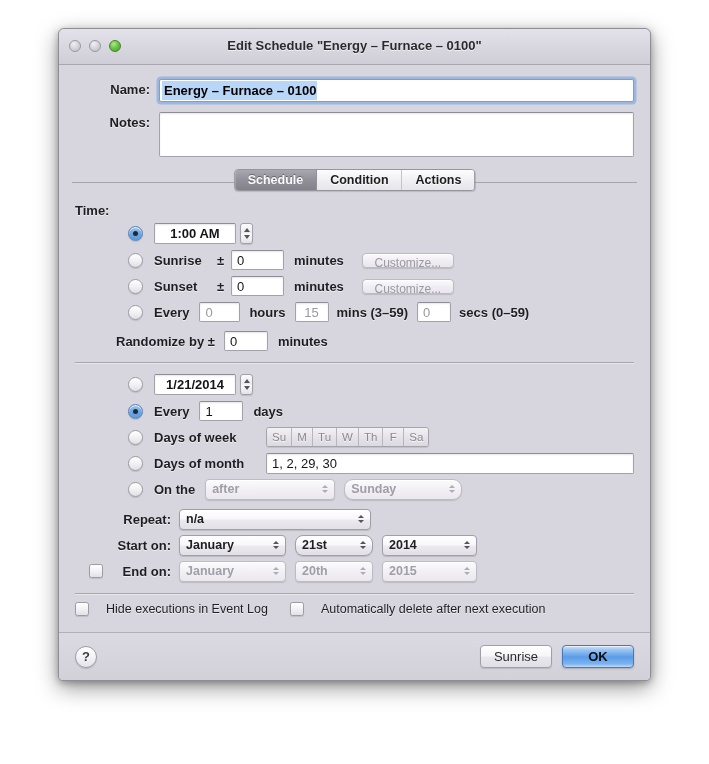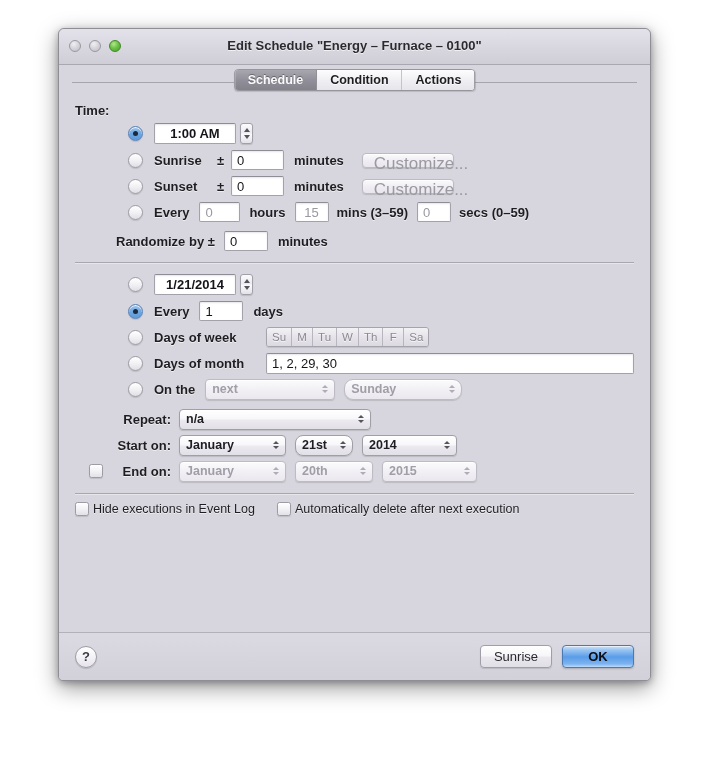--- a/index.html
+++ b/index.html
@@ -215,21 +215,21 @@
   }
   .stepper i.dn {
     border-left: 3.5px solid transparent; border-right: 3.5px solid transparent;
     border-top: 4px solid #55535b;
   }
 
   
   .btn {
     height: 15px;
     padding: 0 11px;
-    font-size: 17px;
+    font-size: 12px;
     line-height: 19px;
     color: #2a2a2e;
     border: 1px solid #a09ea7;
     border-radius: 4px;
     background: linear-gradient(to bottom, #ffffff 0%, #f6f5f8 48%, #eae8ee 52%, #e1dfe6 100%);
     box-shadow: 0 1px 1px rgba(0,0,0,0.12), inset 0 1px 0 rgba(255,255,255,0.85);
     text-align: center;
     white-space: nowrap;
   }
   .btn.dim { color: #9b99a1; border-color: #bcbac3; background: linear-gradient(to bottom,#fafafb 0%,#f0eef3 50%,#e9e7ed 100%); }
@@ -289,21 +289,21 @@
   }
   .seg:last-child { border-right: none; }
 
   
   .footer-checks {
     display: flex; align-items: center;
     padding: 0 16px;
     height: 28px;
     gap: 22px;
   }
-  .fchk { display: flex; align-items: center; gap: 4px; text-align: center; }
+  .fchk { display: flex; align-items: center; gap: 17px; text-align: center; }
   .fchk .txt { font-weight: normal; font-size: 12.5px; }
 
   .bottombar {
     position: absolute; left: 0; right: 0; bottom: 0;
     height: 48px;
     background: linear-gradient(to bottom, #dbd9e1 0%, #d2d0d9 100%);
     border-top: 1px solid #b2b0b9;
     display: flex; align-items: center;
     padding: 0 16px;
   }
@@ -332,20 +332,32 @@
 
   <div class="titlebar">
     <div class="lights">
       <span class="light gray"></span>
       <span class="light gray"></span>
       <span class="light green"></span>
     </div>
     <div class="title">Edit Schedule "Energy – Furnace – 0100"</div>
   </div>
 
+  <div class="hdr">
+    <div class="hdr-row">
+      <div class="hdr-label">Name:</div>
+      <div class="name-field">
+        <span class="name-sel">Energy – Furnace – 0100</span>
+      </div>
+    </div>
+    <div class="hdr-row">
+      <div class="hdr-label">Notes:</div>
+      <div class="notes-field"></div>
+    </div>
+  </div>
 
   <div class="tabwrap">
     <div class="tabline"></div>
     <div class="tabs">
       <div class="tab active">Schedule</div>
       <div class="tab">Condition</div>
       <div class="tab">Actions</div>
     </div>
   </div>
 
@@ -443,21 +455,21 @@
       <span class="radio"></span>
       <span class="txt" style="margin-left:11px;width:112px;">Days of month</span>
       <div class="input" style="flex:1;height:21px;">1, 2, 29, 30</div>
     </div>
 
     <div class="row">
       <span class="indent"></span>
       <span class="radio"></span>
       <span class="txt" style="margin-left:11px;">On the</span>
       <div class="popup dim" style="width:130px;margin-left:10px;">
-        <span>next</span>
+        <span>after</span>
         <span class="arrows">
             <i class="up"></i>
             <i class="dn"></i>
           </span>
       </div>
       <div class="popup dim" style="width:118px;margin-left:9px;border-radius:9px;">
         <span>Sunday</span>
         <span class="arrows">
             <i class="up"></i>
             <i class="dn"></i>
@@ -478,21 +490,21 @@
 
     <div class="row">
       <span class="txt" style="width:104px;text-align:right;padding-right:8px;">Start on:</span>
       <div class="popup" style="width:107px;">
         <span>January</span>
         <span class="arrows">
             <i class="up"></i>
             <i class="dn"></i>
           </span>
       </div>
-      <div class="popup" style="width:58px;margin-left:9px;border-radius:8px;">
+      <div class="popup" style="width:78px;margin-left:9px;border-radius:8px;">
         <span>21st</span>
         <span class="arrows">
             <i class="up"></i>
             <i class="dn"></i>
           </span>
       </div>
       <div class="popup" style="width:95px;margin-left:9px;">
         <span>2014</span>
         <span class="arrows">
             <i class="up"></i>

